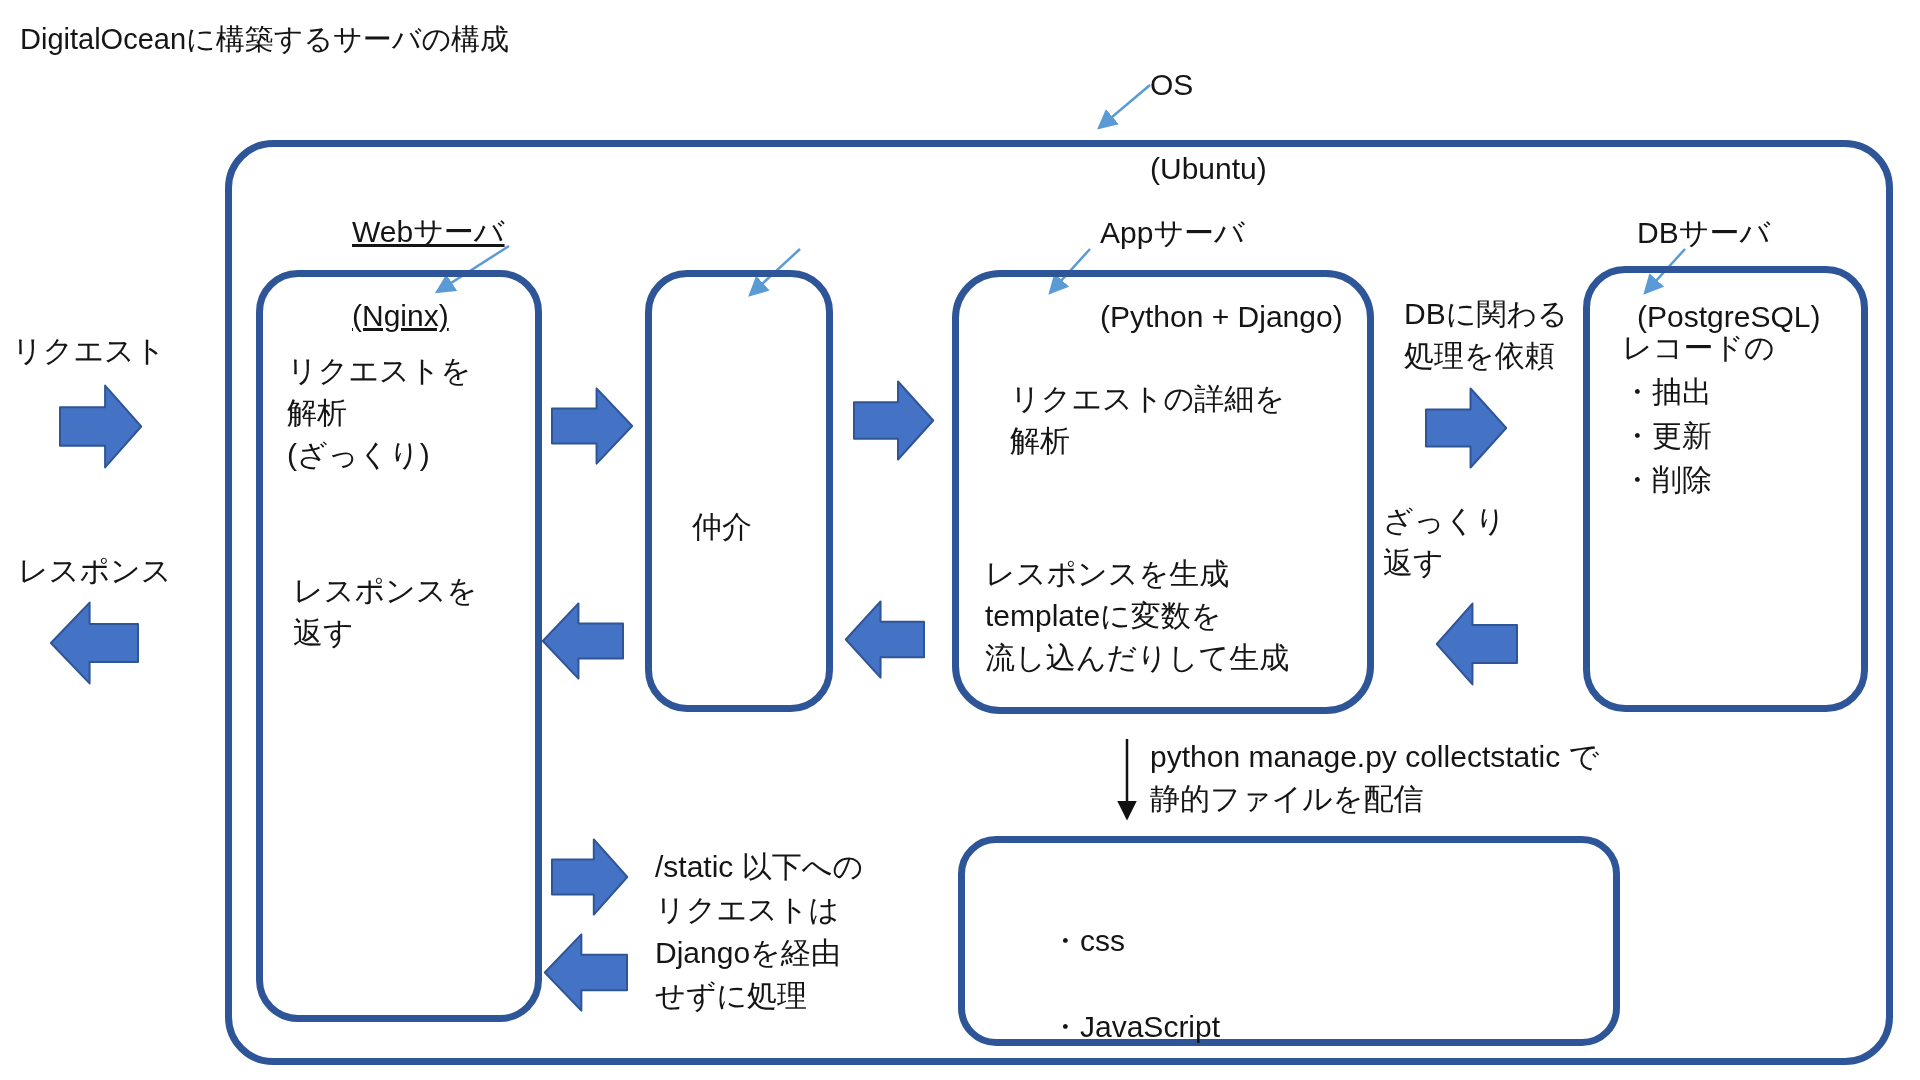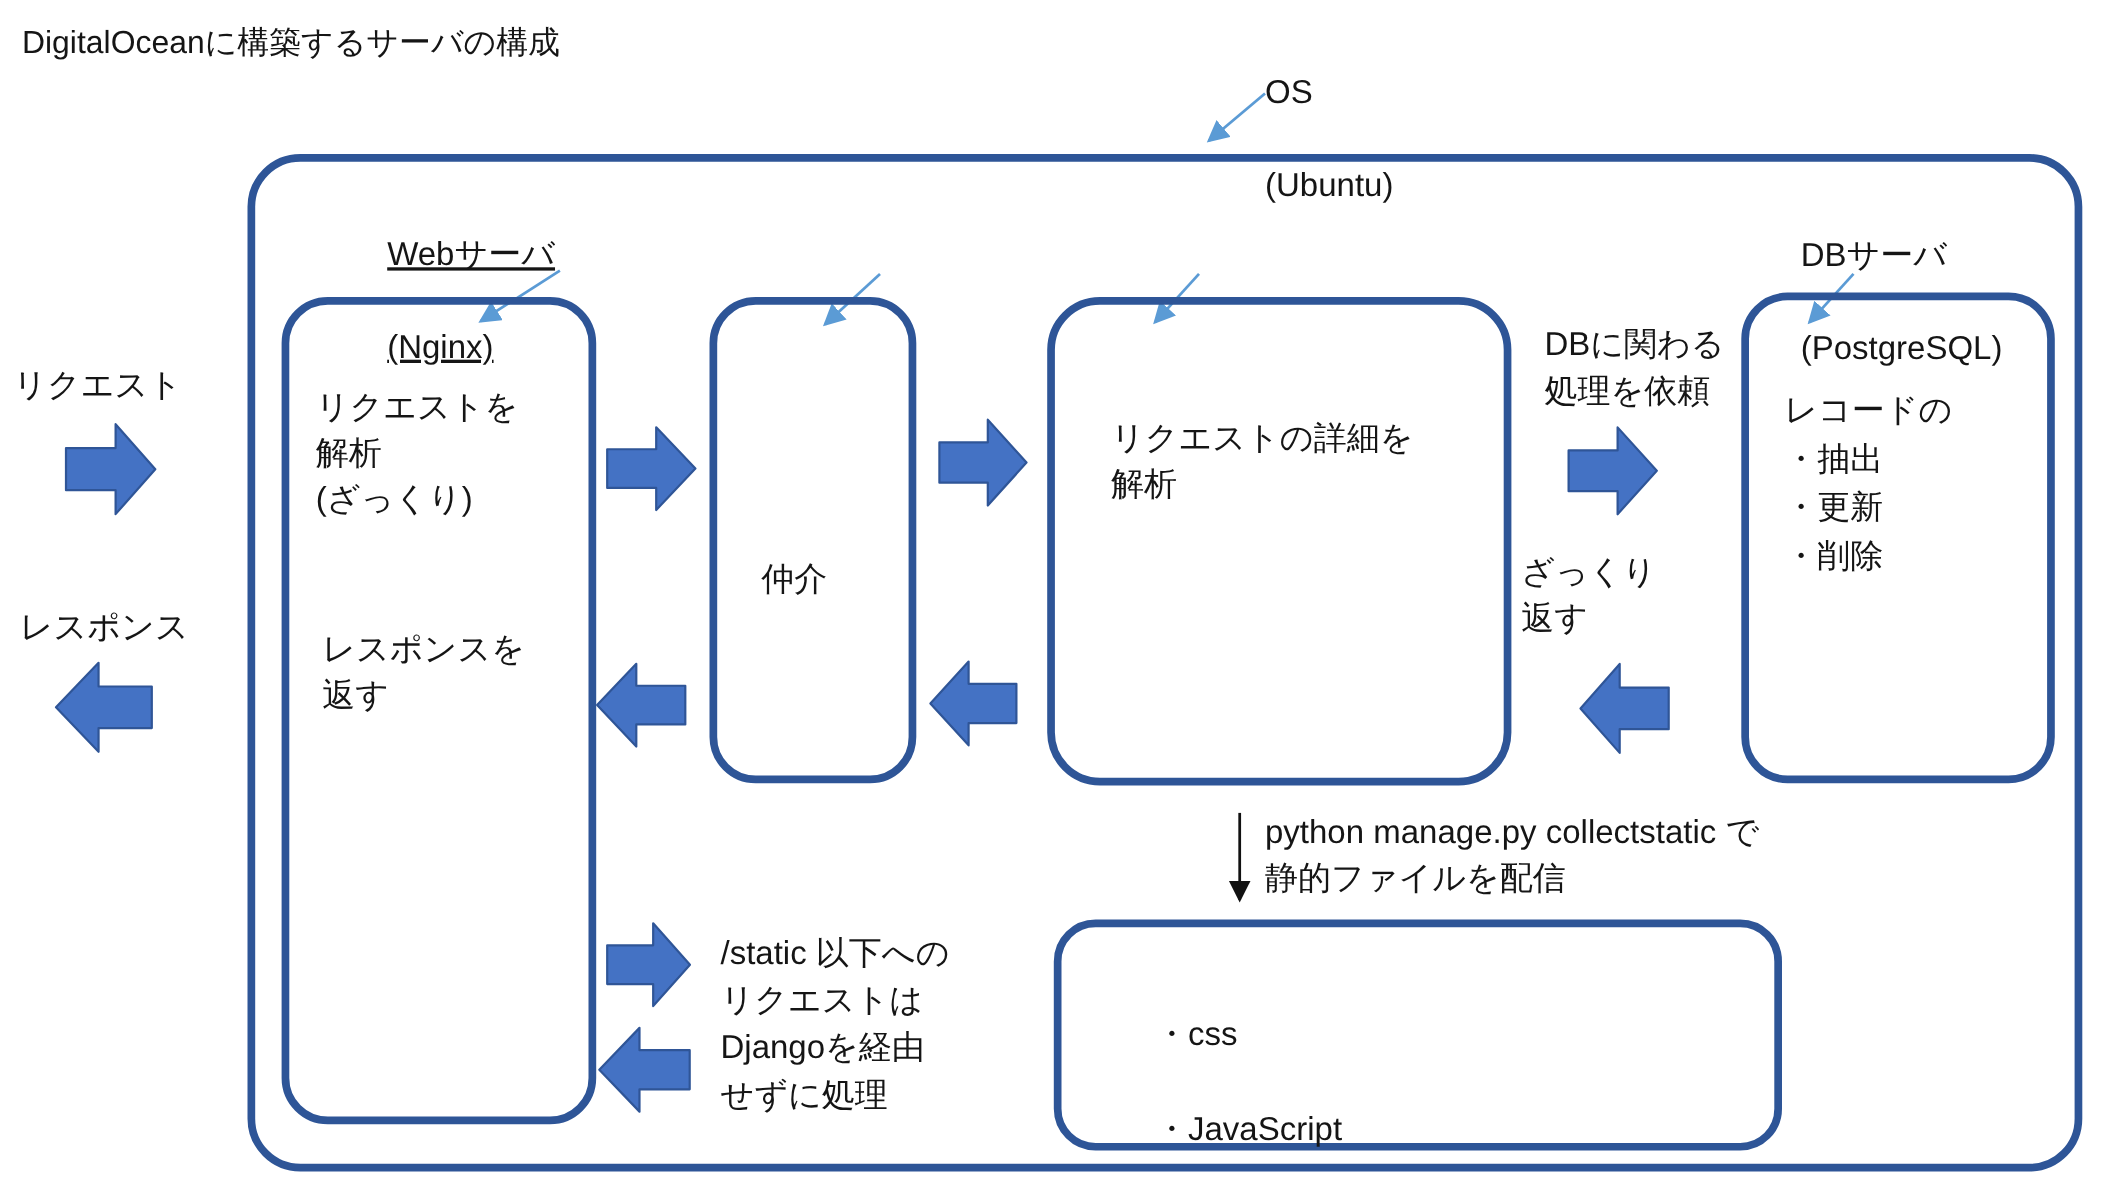--- a/index.html
+++ b/index.html
@@ -72,46 +72,53 @@
     <defs>
         <marker id="m-wsgi" markerWidth="10" markerHeight="10" refX="7" refY="4" orient="auto">
           <path class="ph" d="M0,0 L8,4 L0,8 z"></path>
         </marker>
       </defs>
     <line x1="62" y1="6" x2="12" y2="52" marker-end="url(#m-wsgi)"></line>
   </svg>
   <div class="box" style="left:645px; top:270px; width:188px; height:442px;"></div>
   <div class="txt" style="left:692px; top:482px;margin-top:24px;">仲介</div>
 
+  <div class="txt" style="left:1100px; top:170px;">
+    <div>Appサーバ</div>
+    <div>(Python + Django)</div>
+  </div>
   <svg class="pointer" style="left:1038px; top:243px;" width="62" height="58">
     <defs>
         <marker id="m-app" markerWidth="10" markerHeight="10" refX="7" refY="4" orient="auto">
           <path class="ph" d="M0,0 L8,4 L0,8 z"></path>
         </marker>
       </defs>
     <line x1="52" y1="6" x2="12" y2="50" marker-end="url(#m-app)"></line>
   </svg>
   <div class="box" style="left:952px; top:270px; width:422px; height:444px; border-radius:48px;"></div>
   <div class="txt" style="left:1010px; top:378px;">リクエストの詳細を
 解析</div>
+  <div class="txt" style="left:985px; top:553px;">レスポンスを生成
+templateに変数を
+流し込んだりして生成</div>
 
   <div class="txt" style="left:1637px; top:170px;">
     <div>DBサーバ</div>
     <div>(PostgreSQL)</div>
   </div>
   <svg class="pointer" style="left:1633px; top:243px;" width="62" height="58">
     <defs>
         <marker id="m-db" markerWidth="10" markerHeight="10" refX="7" refY="4" orient="auto">
           <path class="ph" d="M0,0 L8,4 L0,8 z"></path>
         </marker>
       </defs>
     <line x1="52" y1="6" x2="12" y2="50" marker-end="url(#m-db)"></line>
   </svg>
   <div class="box" style="left:1583px; top:266px; width:285px; height:446px;"></div>
-  <div class="txt" style="left:1622px; top:352px; line-height:44px;">レコードの
+  <div class="txt" style="left:1622px; top:326px; line-height:44px;">レコードの
 ・抽出
 ・更新
 ・削除</div>
 
   <svg class="block" style="left:552px; top:386px;" width="81" height="80" viewBox="0 0 100 100" preserveAspectRatio="none">
     <polygon points="0,28 55,28 55,3 99,50 55,97 55,72 0,72"></polygon>
   </svg>
   <svg class="block" style="left:542px; top:601px;" width="81" height="80" viewBox="0 0 100 100" preserveAspectRatio="none">
     <polygon points="100,28 45,28 45,3 1,50 45,97 45,72 100,72"></polygon>
   </svg>

